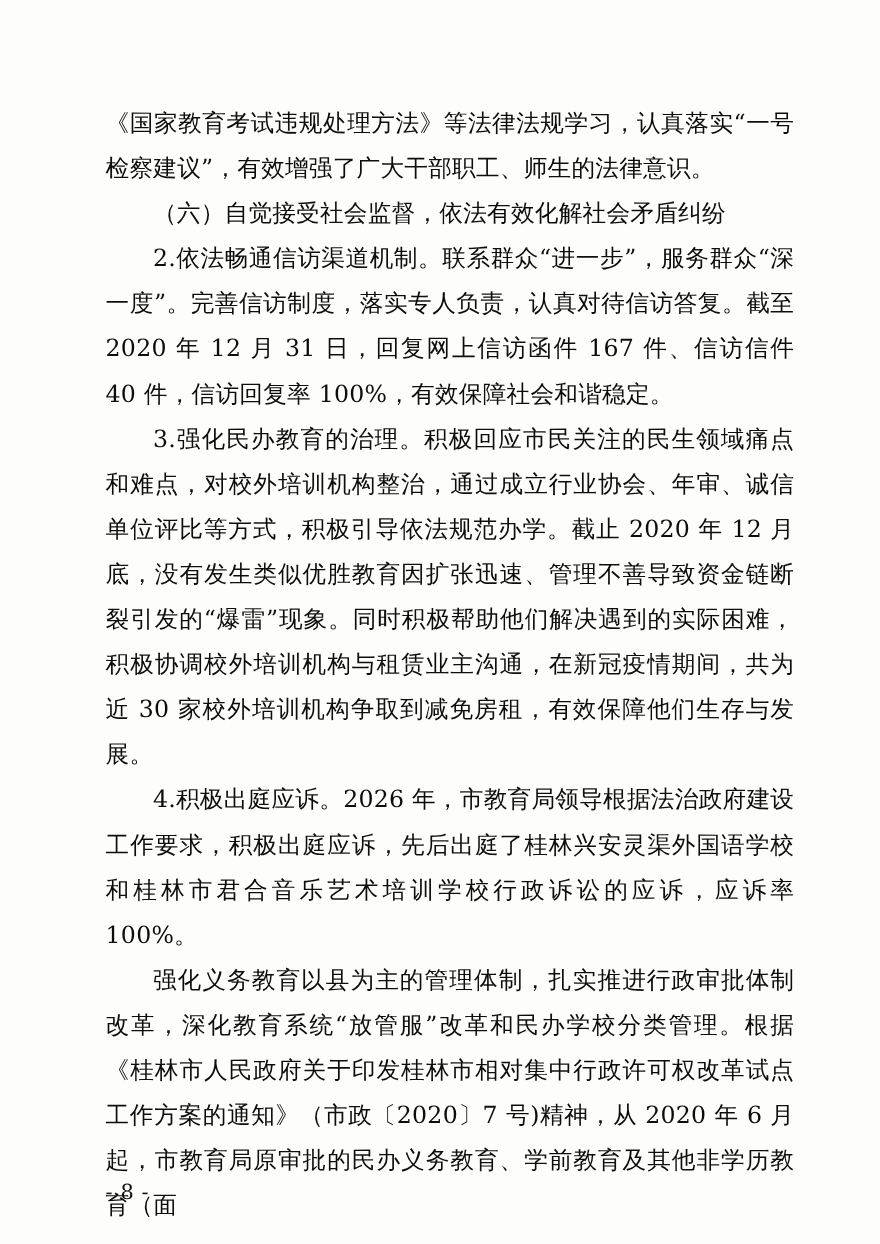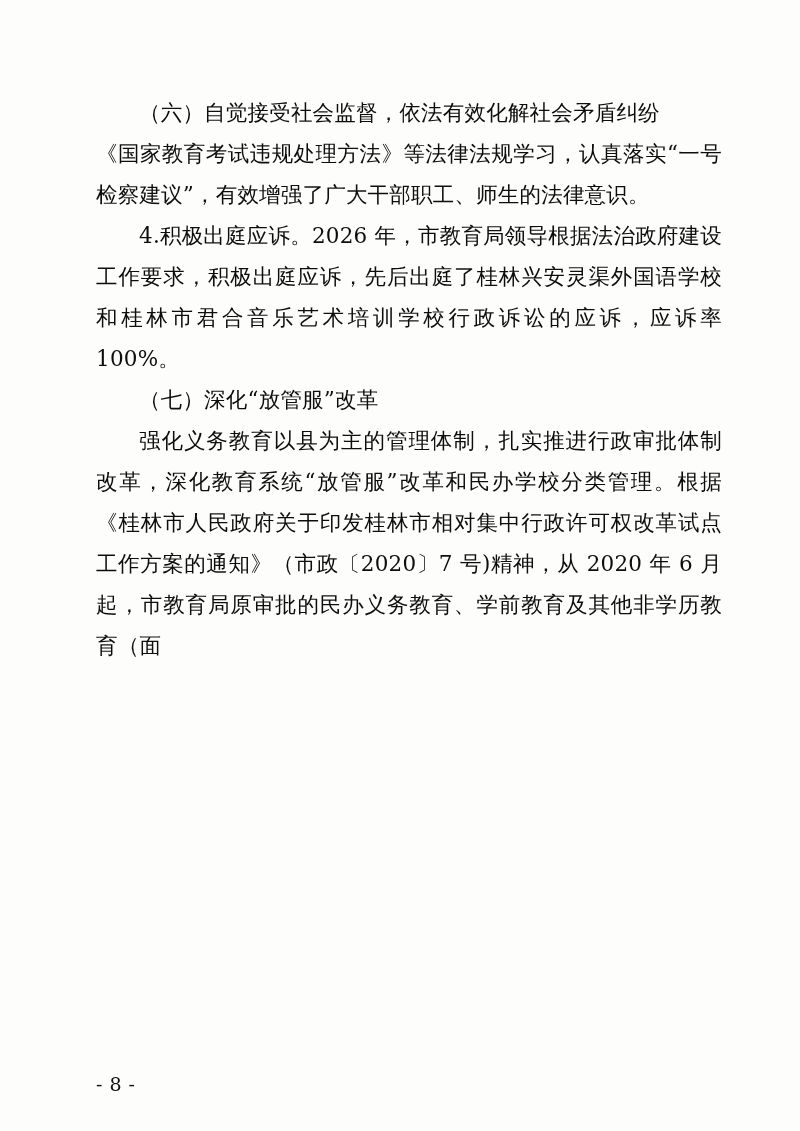--- a/index.html
+++ b/index.html
@@ -51,20 +51,21 @@
     color: #111111;
     font-family: "DejaVu Serif", "Liberation Serif", serif;
     letter-spacing: 0.5px;
   }
 </style>
 </head>
 <body>
 
 <div class="page">
   <div class="doc-body">
+    <p class="para">《国家教育考试违规处理方法》等法律法规学习，认真落实“一号检察建议”，有效增强了广大干部职工、师生的法律意识。</p>
     <p class="para heading">（六）自觉接受社会监督，依法有效化解社会矛盾纠纷</p>
-    <p class="para">《国家教育考试违规处理方法》等法律法规学习，认真落实“一号检察建议”，有效增强了广大干部职工、师生的法律意识。</p>
+    <p class="para indent2">2.依法畅通信访渠道机制。联系群众“进一步”，服务群众“深一度”。完善信访制度，落实专人负责，认真对待信访答复。截至 2020 年 12 月 31 日，回复网上信访函件 167 件、信访信件 40 件，信访回复率 100%，有效保障社会和谐稳定。</p>
+    <p class="para indent2">3.强化民办教育的治理。积极回应市民关注的民生领域痛点和难点，对校外培训机构整治，通过成立行业协会、年审、诚信单位评比等方式，积极引导依法规范办学。截止 2020 年 12 月底，没有发生类似优胜教育因扩张迅速、管理不善导致资金链断裂引发的“爆雷”现象。同时积极帮助他们解决遇到的实际困难，积极协调校外培训机构与租赁业主沟通，在新冠疫情期间，共为近 30 家校外培训机构争取到减免房租，有效保障他们生存与发展。</p>
     <p class="para indent2">4.积极出庭应诉。2026 年，市教育局领导根据法治政府建设工作要求，积极出庭应诉，先后出庭了桂林兴安灵渠外国语学校和桂林市君合音乐艺术培训学校行政诉讼的应诉，应诉率 100%。</p>
-    <p class="para heading">（七）深化“放管服”改革</p>
     <p class="para indent2">强化义务教育以县为主的管理体制，扎实推进行政审批体制改革，深化教育系统“放管服”改革和民办学校分类管理。根据《桂林市人民政府关于印发桂林市相对集中行政许可权改革试点工作方案的通知》（市政〔2020〕7 号)精神，从 2020 年 6 月起，市教育局原审批的民办义务教育、学前教育及其他非学历教育（面</p>
   </div>
   <div class="page-number">- 8 -</div>
 </div>
 
 </body></html>

